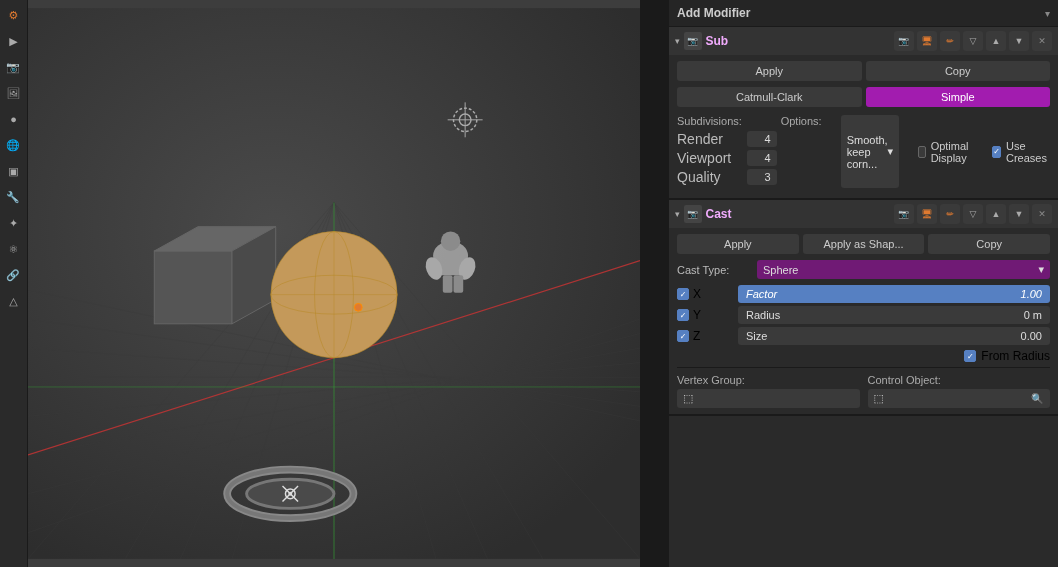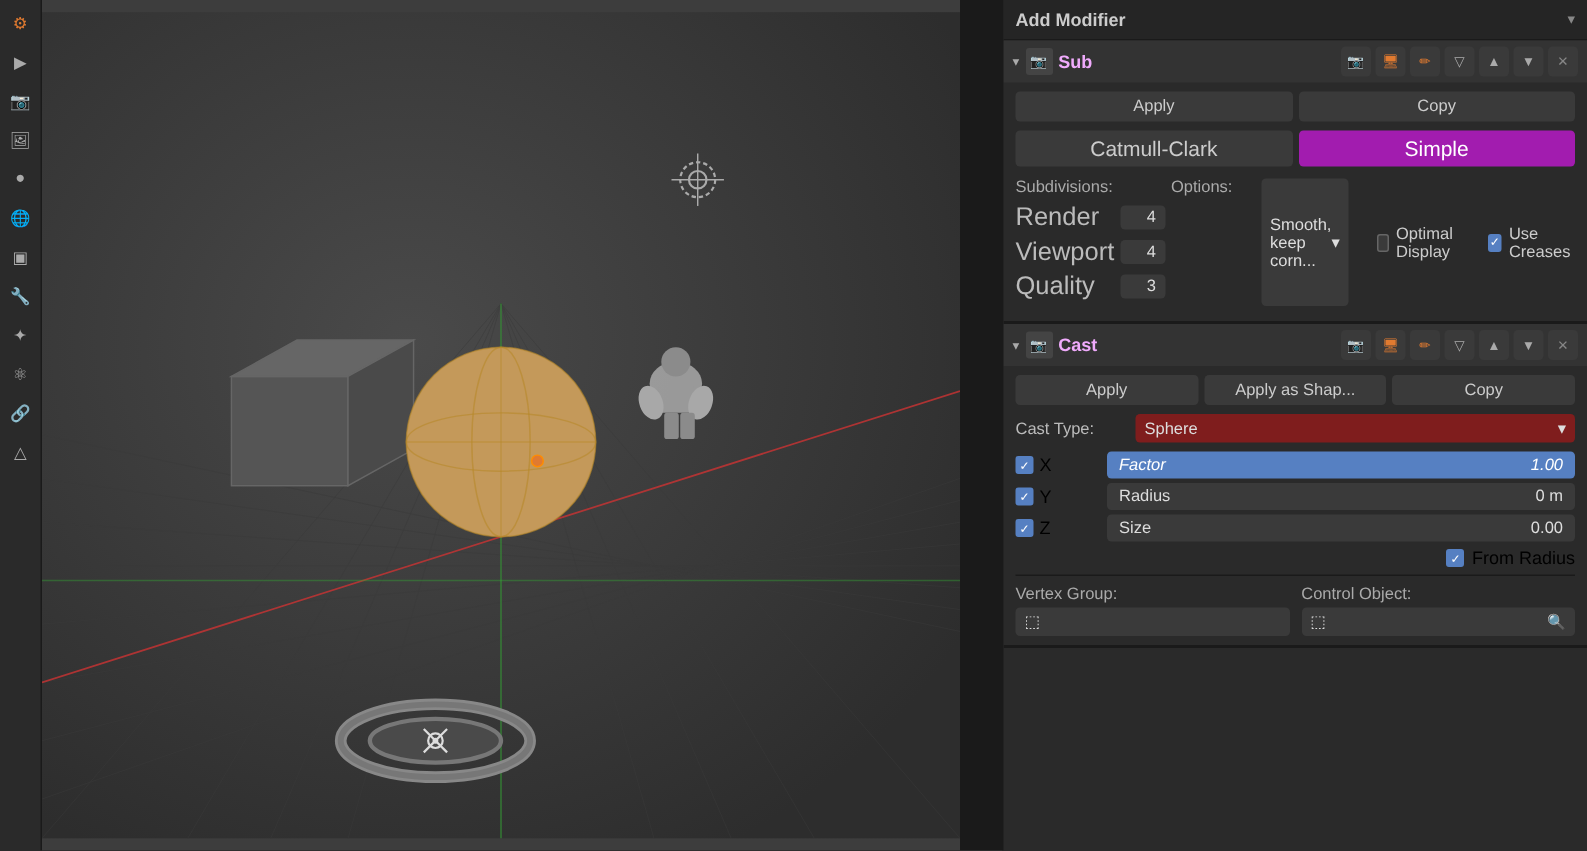--- a/index.html
+++ b/index.html
@@ -154,21 +154,21 @@
       display: flex;
       gap: 4px;
       margin-bottom: 8px;
     }
     .mode-btn {
       flex: 1;
       padding: 4px;
       border: none;
       border-radius: 3px;
       cursor: pointer;
-      font-size: 14px;
+      font-size: 11px;
       background: #3a3a3a;
       color: #ccc;
     }
     .mode-btn.active {
       background: #a21caf;
       color: #fff;
     }
 
     
     .fields-section {
@@ -183,21 +183,21 @@
       margin-bottom: 4px;
     }
 
     .field-row {
       display: flex;
       align-items: center;
       margin-bottom: 3px;
     }
     .field-label {
       color: #bbb;
-      font-size: 17px;
+      font-size: 14px;
       width: 70px;
       flex-shrink: 0;
     }
     .field-value {
       flex: 1;
       background: #3a3a3a;
       color: #ddd;
       border: none;
       padding: 2px 6px;
       border-radius: 3px;
@@ -256,21 +256,21 @@
       align-items: center;
       margin-bottom: 6px;
     }
     .cast-type-label {
       color: #bbb;
       font-size: 11px;
       width: 80px;
     }
     .cast-type-dropdown {
       flex: 1;
-      background: #7f1d1d;
+      background: #701a75;
       color: #ddd;
       border: none;
       padding: 3px 6px;
       border-radius: 3px;
       font-size: 11px;
       cursor: pointer;
       display: flex;
       align-items: center;
       justify-content: space-between;
       gap: 48px;

